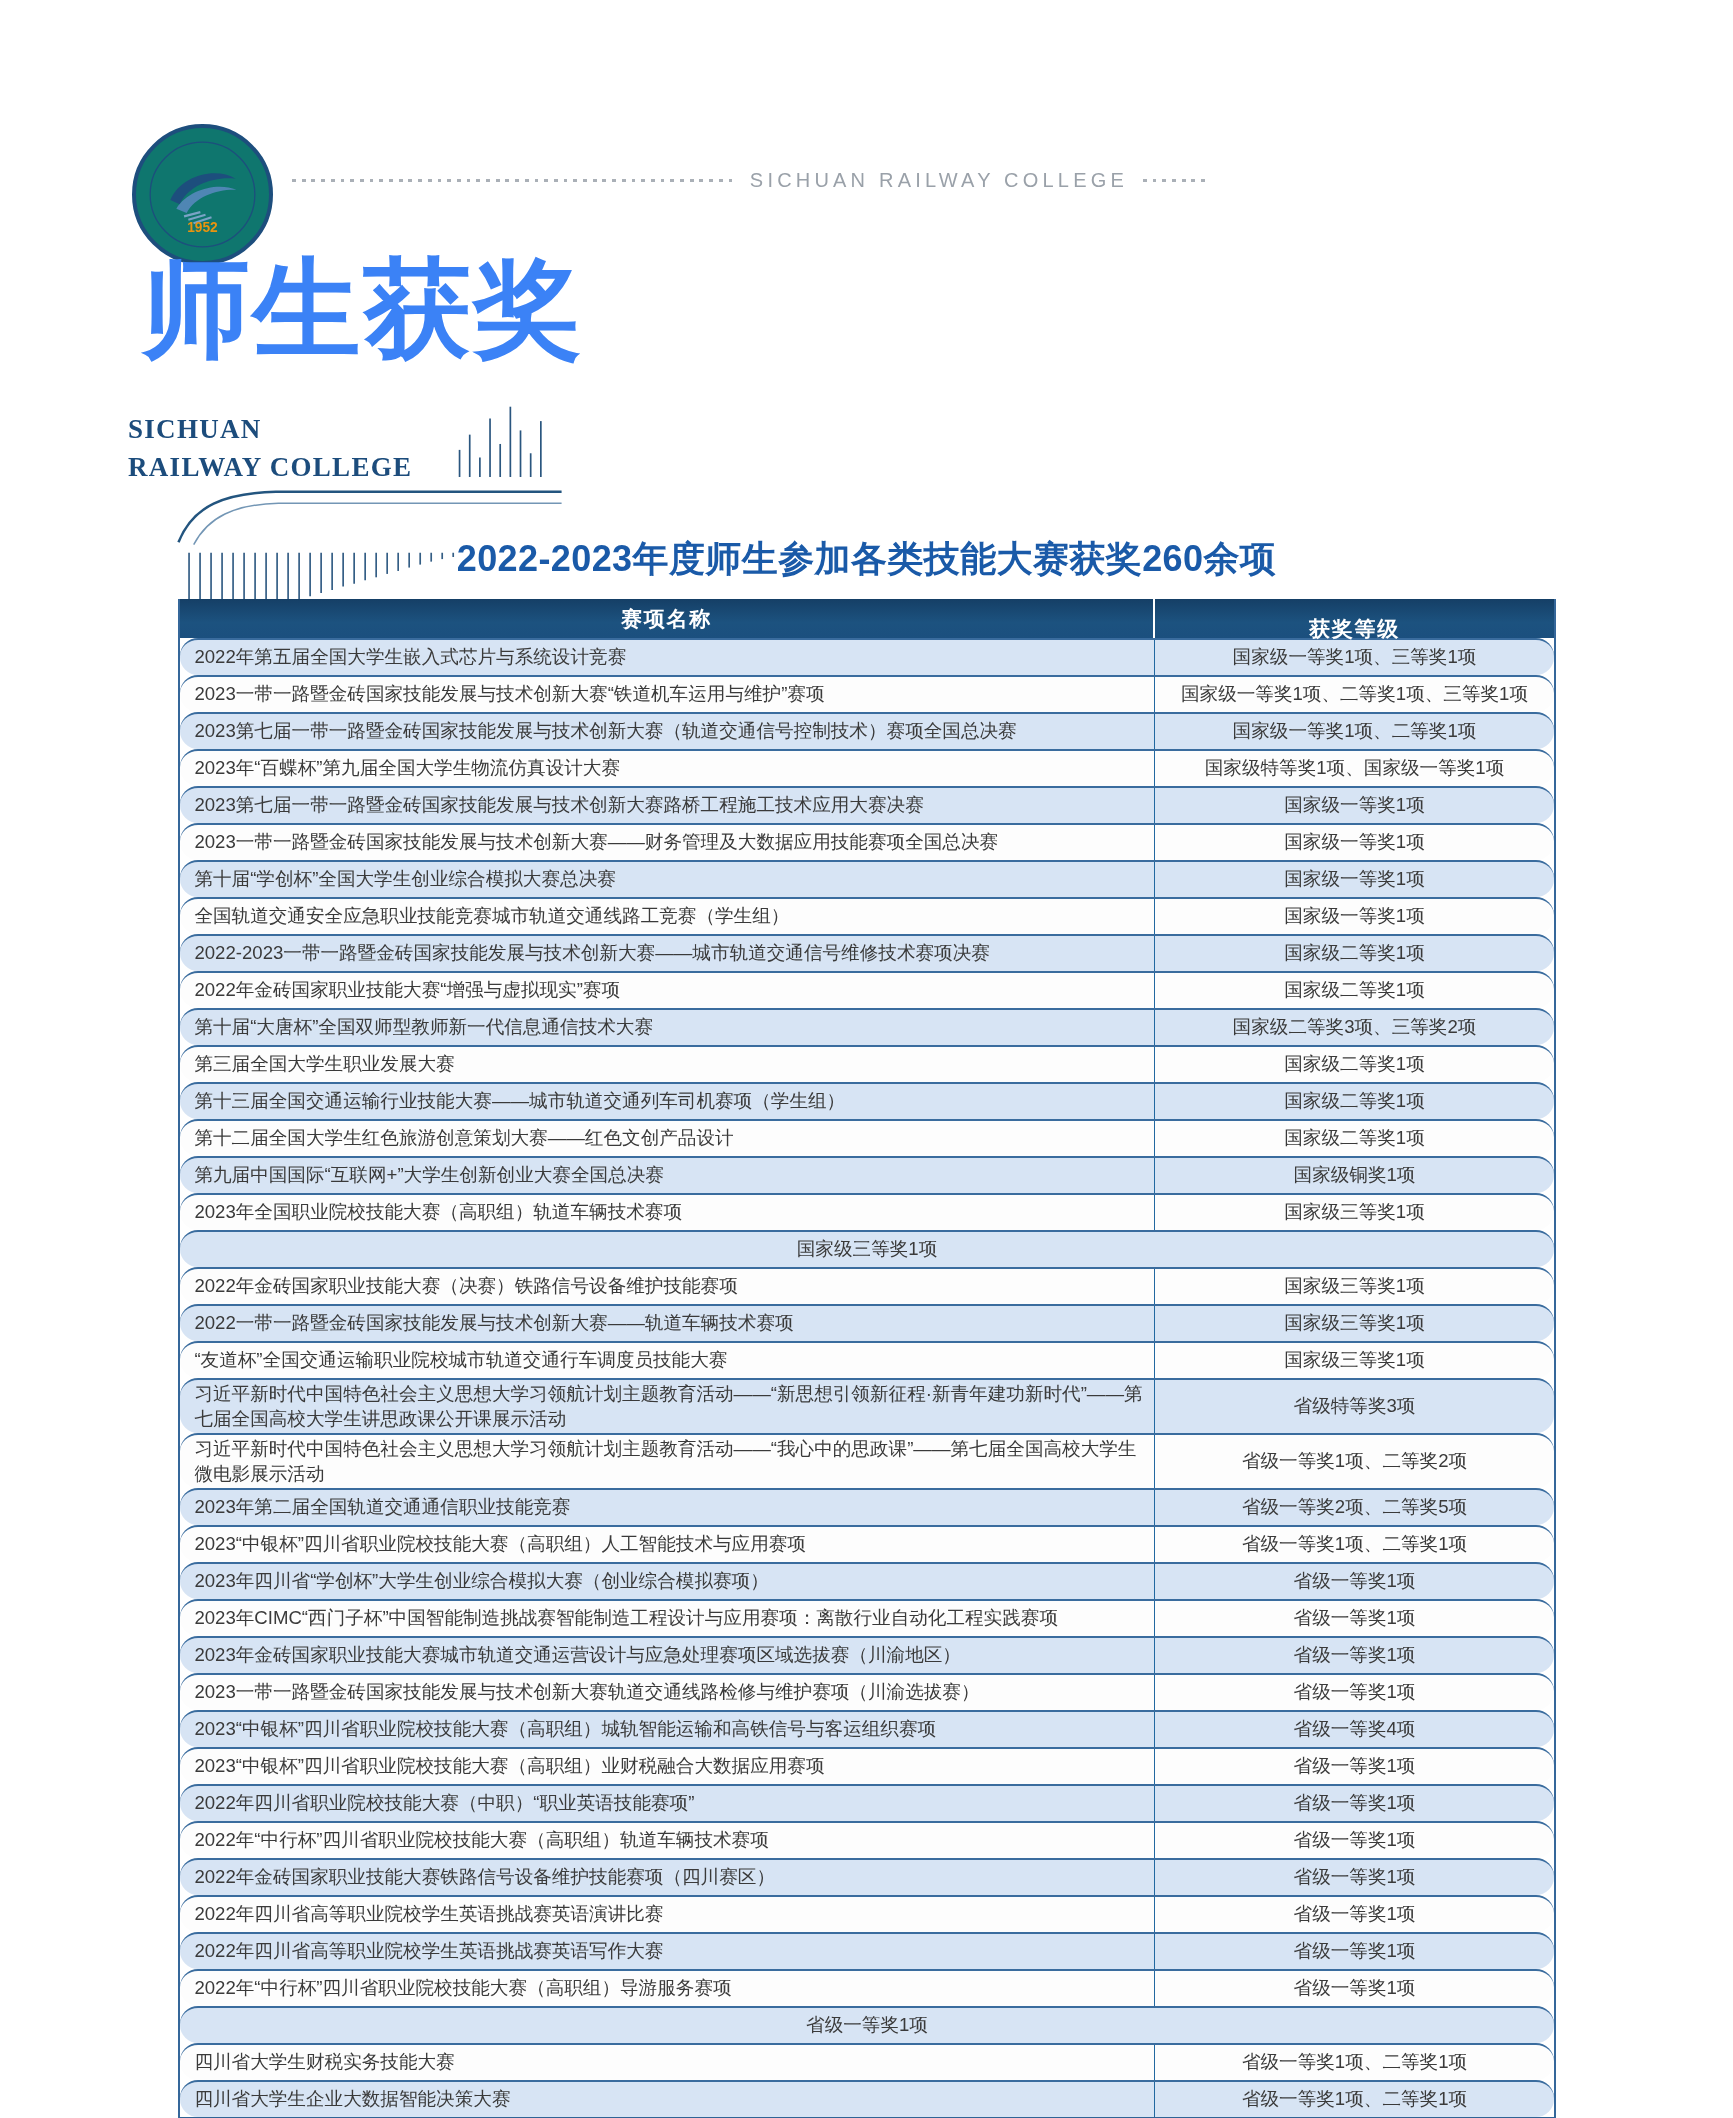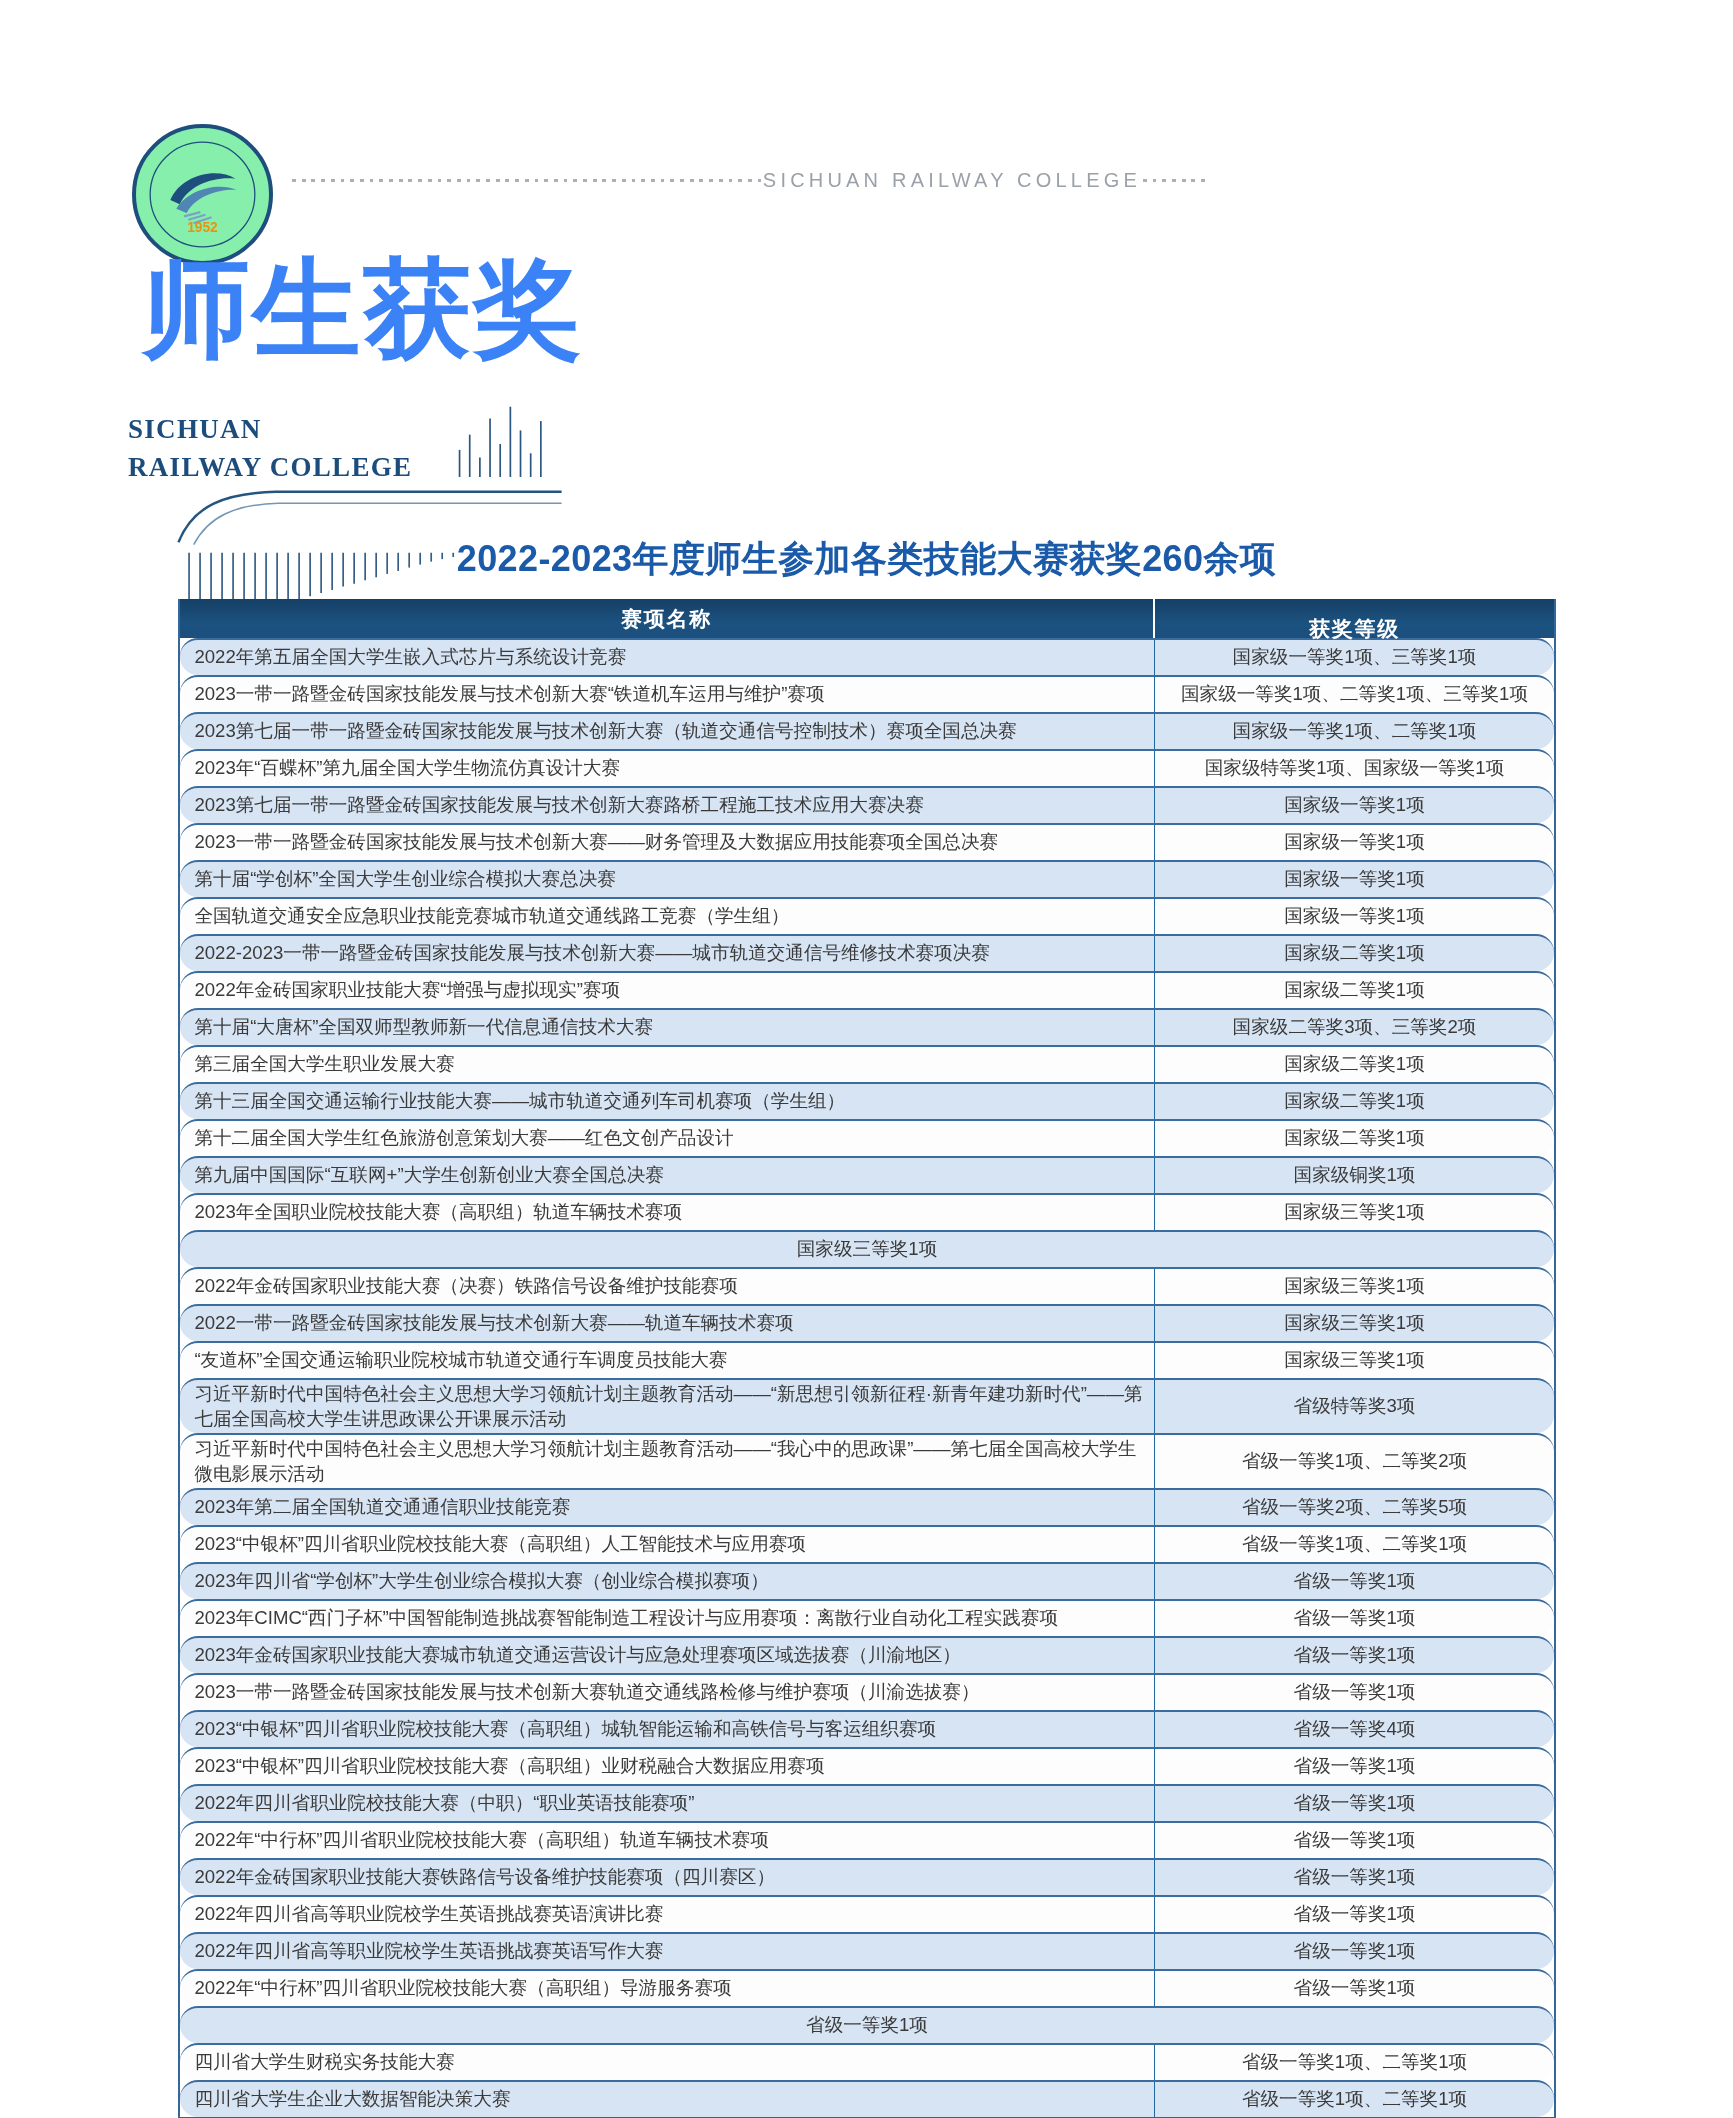--- a/index.html
+++ b/index.html
@@ -1,24 +1,24 @@
 <!DOCTYPE html>
 <html style="font-size:6.8px"><head>
 <meta charset="utf-8">
 <style>
   html,body{margin:0;padding:0;background:#ffffff;}
   .page{position:relative;width:1733px;height:2464px;background:#ffffff;overflow:hidden;
         font-family:"Liberation Sans","DejaVu Sans",sans-serif;}
 
   
   .logo{position:absolute;left:132px;top:124px;width:141px;height:141px;border-radius:50%;
-        border:4.7px solid #1d4e7d;box-sizing:border-box;background:#86efac;}
+        border:4.7px solid #1d4e7d;box-sizing:border-box;background:#0f766e;}
   .logo svg{width:100%;height:100%;display:block;}
   .brand-row{position:absolute;left:292px;top:169px;width:915px;height:22px;
-             display:flex;align-items:center;gap:2px;}
+             display:flex;align-items:center;gap:15px;}
   .dots{height:3px;background:repeating-linear-gradient(90deg,#aab0b7 0 3.8px,transparent 3.8px 9.7px);}
   .dots.left{flex:1;}
   .dots.right{width:64px;}
   .brand-label{font-size:20px;color:#9aa1a9;letter-spacing:4.2px;white-space:nowrap;}
 
   
   .main-title{position:absolute;left:142px;top:253px;line-height:1.05;
               font-family:"Liberation Serif","DejaVu Serif",serif;font-weight:bold;
               font-size:108px;color:#3b82f6;letter-spacing:2.5px;}
   .subtitle{position:absolute;left:128px;top:402px;

